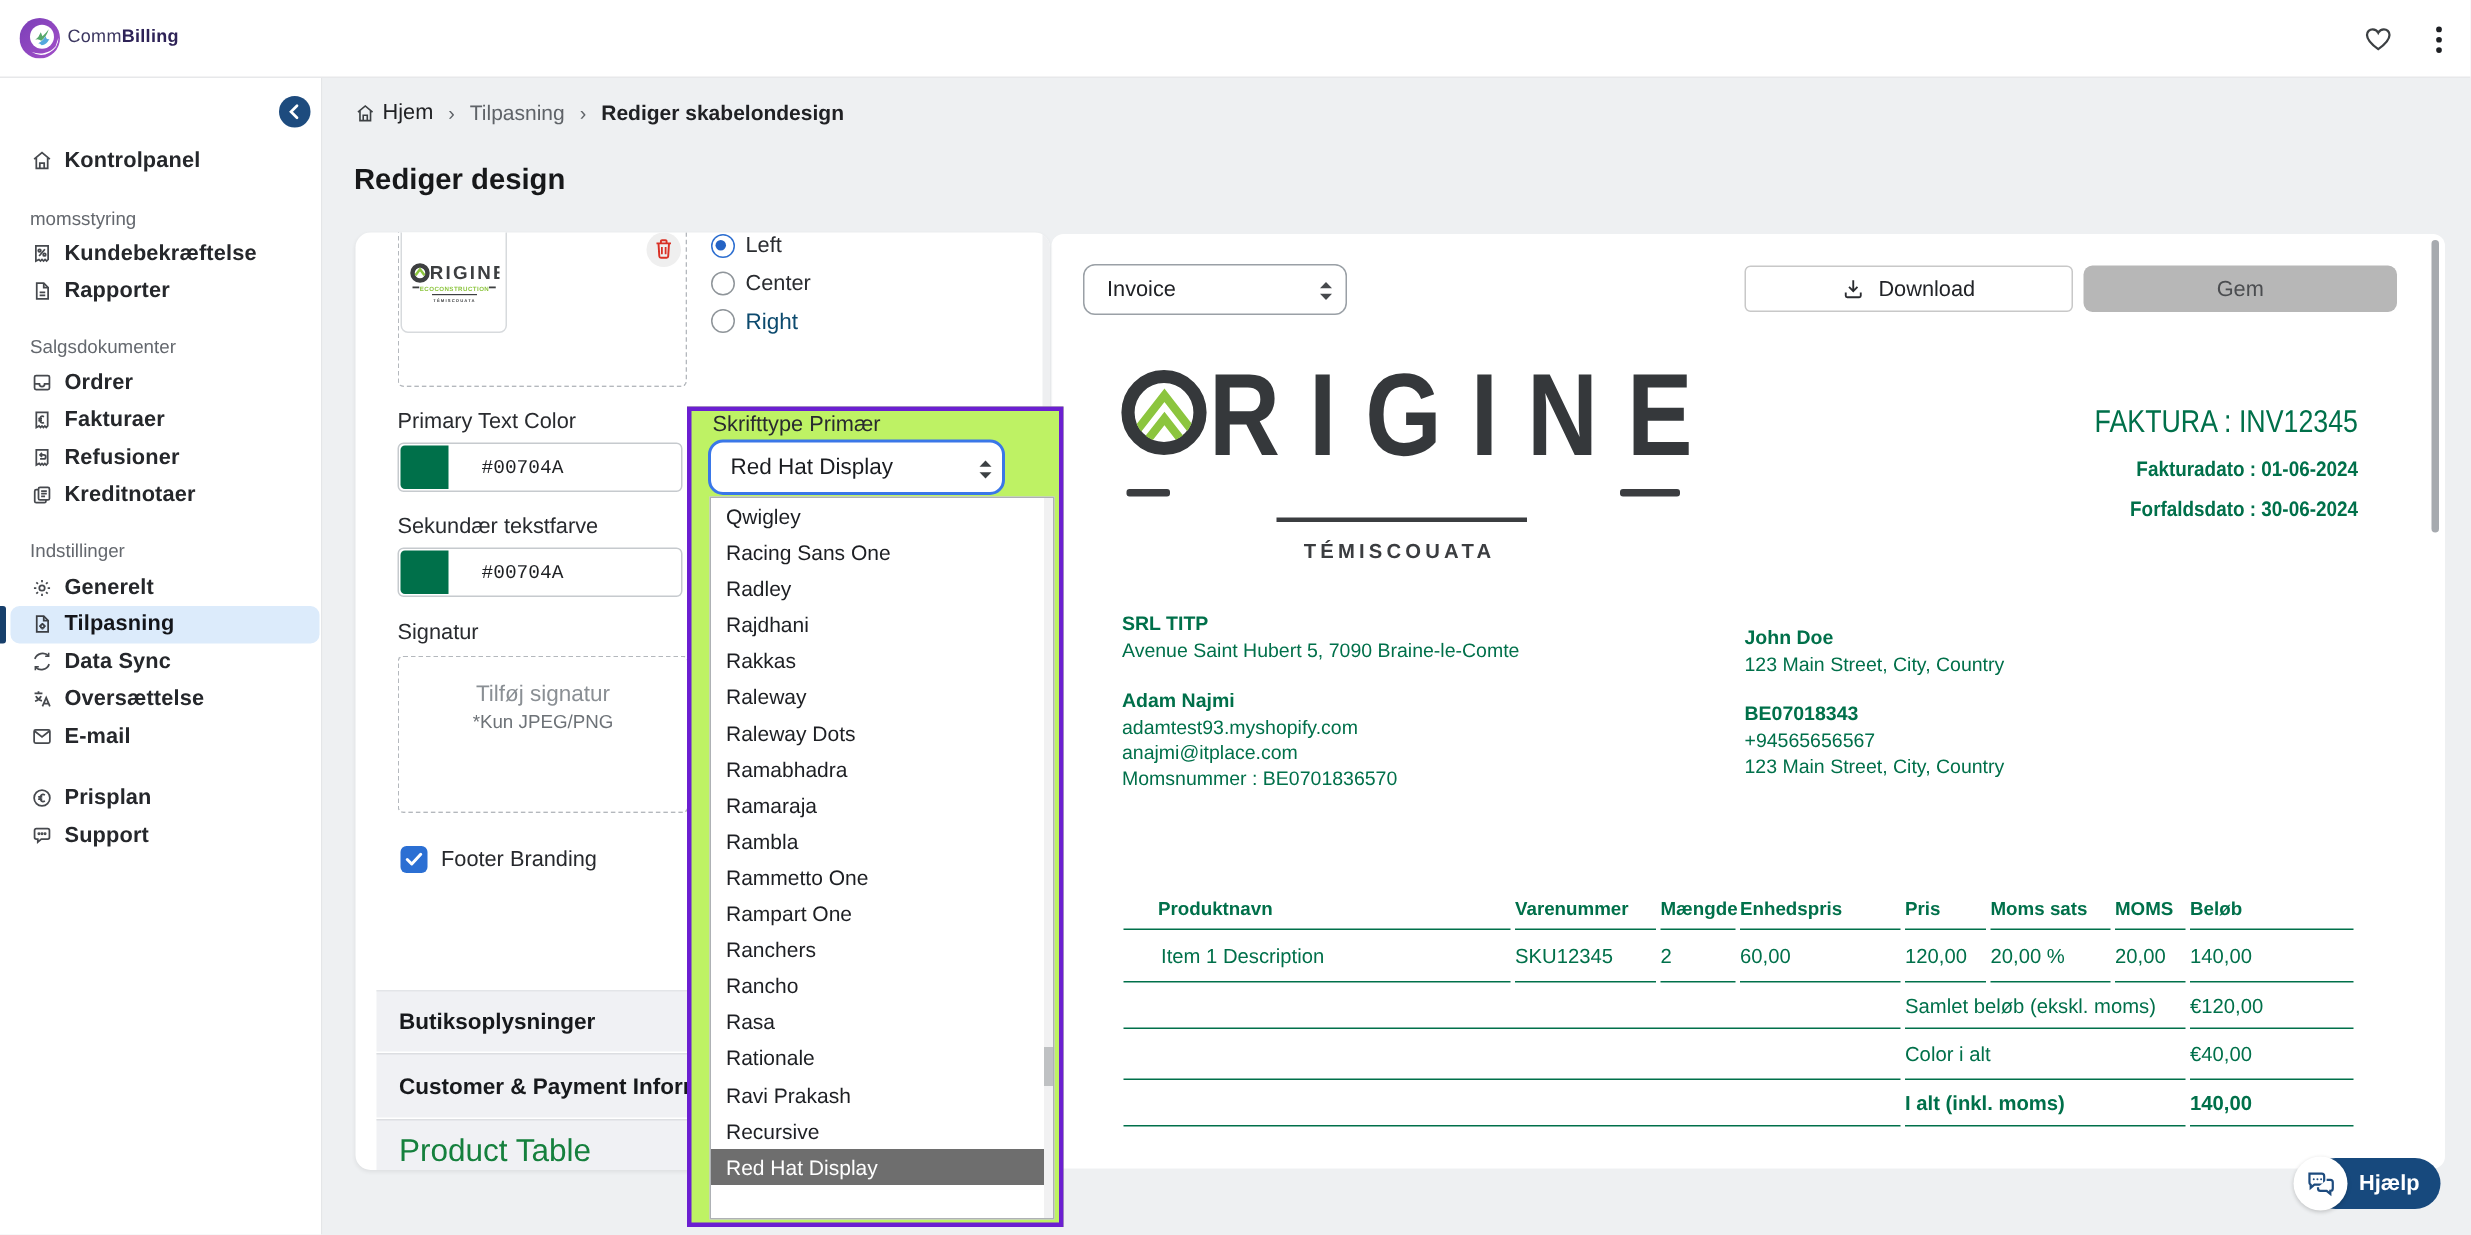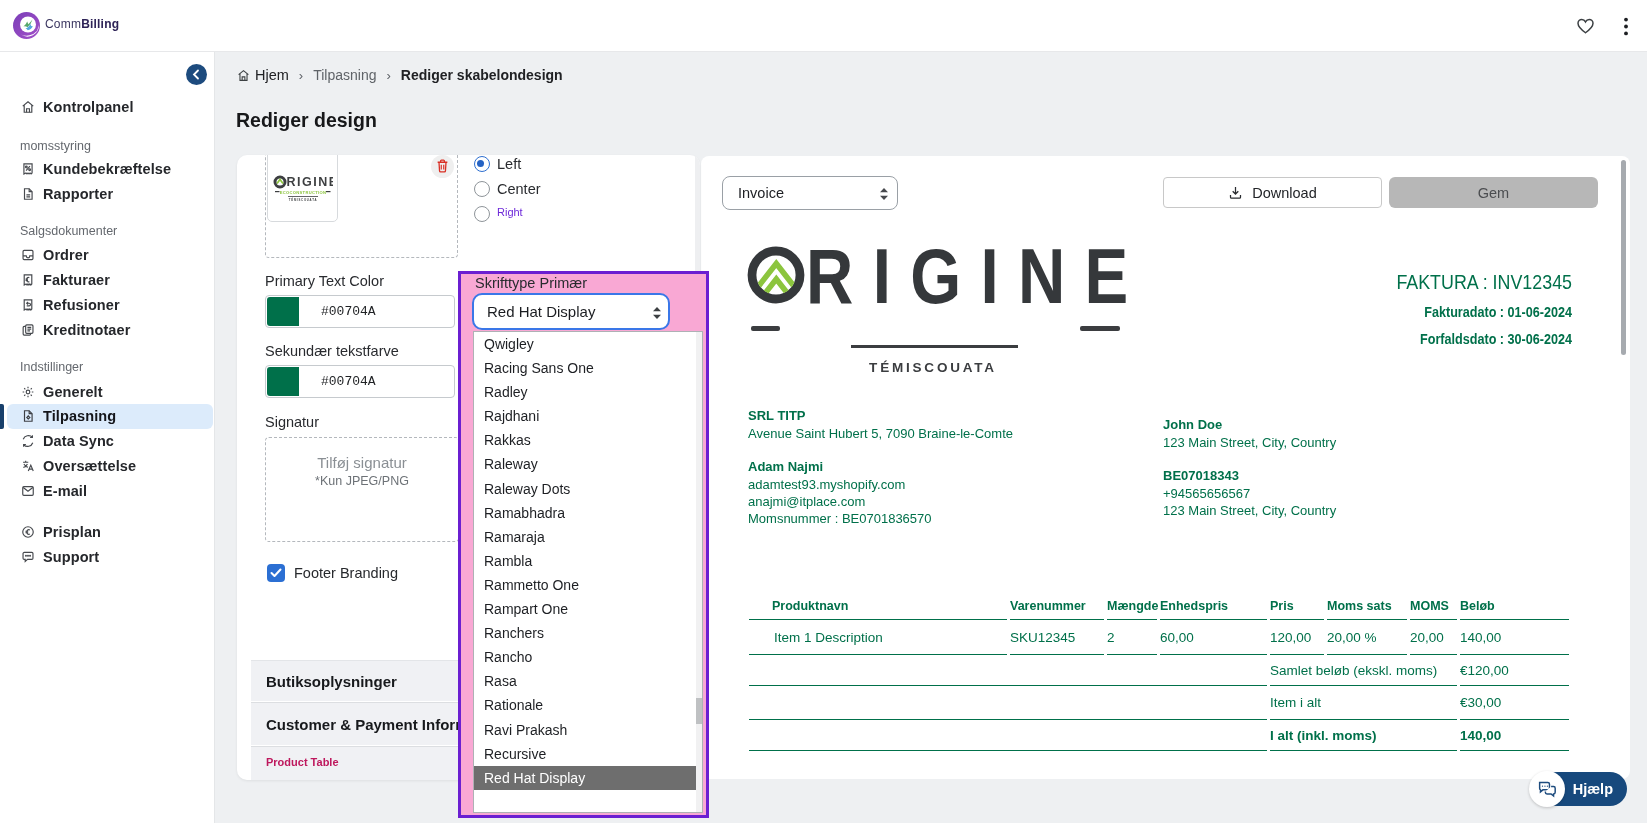--- a/index.html
+++ b/index.html
@@ -17,21 +17,21 @@
   
   #crumb { position:absolute; left:237px; top:67px; height:16px; display:flex; align-items:center; font-size:14.5px; color:#202124; z-index:5;}
   #crumb .sep { color:#5f6368; margin:0 10px; font-size:13px; }
   #crumb .dim { color:#5f6368; }
   h1.title { position:absolute; left:236px; top:109px; font-size:19.5px; font-weight:700; color:#17181a; z-index:5;}
   
   #lcard { position:absolute; left:237px; top:155px; width:463px; height:625px; background:#fff; border-radius:10px; box-shadow:0 1px 3px rgba(0,0,0,.07); overflow:hidden; z-index:5; }
   
   #rpanel { position:absolute; left:701px; top:156px; width:929px; height:623px; background:#fff; border-radius:8px; z-index:4; }
   
-  #overlay { position:absolute; left:458px; top:271px; width:251px; height:547px; background:#f9a8d4; border:3.5px solid #6b1fd1; z-index:10; }
+  #overlay { position:absolute; left:458px; top:271px; width:251px; height:547px; background:#bef264; border:3.5px solid #6b1fd1; z-index:10; }
   
   #help { position:absolute; left:1540px; top:772px; width:87px; height:34px; background:#17497d; border-radius:17px; z-index:25; color:#fff; font-size:14.5px; font-weight:700; display:flex; align-items:center; justify-content:flex-end; padding-right:14px; }
   #helpcirc { position:absolute; left:1529px; top:771px; width:36px; height:36px; background:#fff; border-radius:50%; z-index:26; box-shadow:0 1px 3px rgba(0,0,0,.2); display:flex; align-items:center; justify-content:center; }
   .ddi { height:24.1px; line-height:24.1px; padding-left:10px; font-size:14px; color:#1d1f23; }
   .ddi.sel { background:#6e6e6e; color:#fff; width:222px; }
   .inv { position:absolute; color:#00704A; }
   .b { font-weight:700; }
   #ptable td { border-bottom:1.5px solid #00704A; text-align:left; font-size:13.5px; vertical-align:middle; padding-right:4px; }
   #ptable tr.h td { font-size:12.5px; font-weight:700; height:28px; }
   #ptable tr.h td:first-child { text-align:left; }
@@ -177,21 +177,21 @@
         <path d="M9.7 10.5 V19.5 M14.3 10.5 V19.5" stroke-width="2.2"></path>
       </svg>
     </div>
   <div class="abs" style="left:236.5px;top:1px;width:16px;height:16px;border:1.8px solid #2e6fd0;border-radius:50%">
       <span style="position:absolute;left:2.5px;top:2.5px;width:7px;height:7px;background:#2563c4;border-radius:50%"></span>
     </div>
   <div class="abs" style="left:260px;top:1px;font-size:14.5px;color:#2a2c30">Left</div>
   <div class="abs" style="left:236.5px;top:25.5px;width:16px;height:16px;border:1.5px solid #8f959a;border-radius:50%"></div>
   <div class="abs" style="left:260px;top:25.5px;font-size:14.5px;color:#2a2c30">Center</div>
   <div class="abs" style="left:236.5px;top:50.5px;width:16px;height:16px;border:1.5px solid #8f959a;border-radius:50%"></div>
-  <div class="abs" style="left:260px;top:50.5px;font-size:11px;color:#6d28d9">Right</div>
+  <div class="abs" style="left:260px;top:50.5px;font-size:15px;color:#0c4a6e">Right</div>
 
   <div class="abs" style="left:28px;top:118px;font-size:14.5px;color:#292b2f">Primary Text Color</div>
   <div class="abs" style="left:28px;top:140px;width:190px;height:33px;border:1px solid #c6cace;border-radius:4px;background:#fff">
     <span class="abs" style="left:1px;top:1px;width:32px;height:29px;background:#00704A;border-radius:3px 0 0 3px"></span>
     <span class="abs" style="left:55px;top:8px;font-family:'Liberation Mono',monospace;font-size:13px;color:#1e2023">#00704A</span>
   </div>
   <div class="abs" style="left:28px;top:188px;font-size:14.5px;color:#292b2f">Sekundær tekstfarve</div>
   <div class="abs" style="left:28px;top:210px;width:190px;height:33px;border:1px solid #c6cace;border-radius:4px;background:#fff">
     <span class="abs" style="left:1px;top:1px;width:32px;height:29px;background:#00704A;border-radius:3px 0 0 3px"></span>
     <span class="abs" style="left:55px;top:8px;font-family:'Liberation Mono',monospace;font-size:13px;color:#1e2023">#00704A</span>
@@ -208,21 +208,21 @@
     </div>
   <div class="abs" style="left:57px;top:410px;font-size:14.5px;color:#27292d">Footer Branding</div>
 
   <div class="abs" style="left:14px;top:505px;width:449px;height:41px;background:#f0f1f4;border-top:1px solid #e3e5e8">
       <span class="abs" style="left:15px;top:12px;font-size:15px;font-weight:700;color:#17191c">Butiksoplysninger</span>
     </div>
   <div class="abs" style="left:14px;top:547px;width:449px;height:43px;background:#f0f1f4;border-top:1px solid #dcdee1">
       <span class="abs" style="left:15px;top:13px;font-size:15px;font-weight:700;color:#17191c">Customer &amp; Payment Information</span>
     </div>
   <div class="abs" style="left:14px;top:591px;width:449px;height:34px;background:#f0f1f4;border-top:1px solid #dcdee1">
-      <span class="abs" style="left:15px;top:9px;font-size:11px;font-weight:700;color:#be185d">Product Table</span>
+      <span class="abs" style="left:15px;top:9px;font-size:21px;font-weight:400;color:#15803d">Product Table</span>
     </div>
   <div class="abs" style="left:458px;top:0;width:5px;height:625px;background:#eeeff1"></div>
   <div class="abs" style="left:458px;top:175px;width:5px;height:230px;background:#c9cbce;border-radius:3px"></div>
 </div>
 <div id="rpanel">
   <div class="abs" style="left:21px;top:20px;width:176px;height:34px;border:1px solid #9aa0a6;border-radius:8px;background:#fff">
     <span class="abs" style="left:15px;top:8px;font-size:14.5px;color:#202226">Invoice</span>
     <svg class="abs" style="left:156px;top:10px" width="10" height="14" viewBox="0 0 10 14">
         <path d="M1 5.2 L5 1 L9 5.2Z" fill="#47494d"></path>
         <path d="M1 8.8 L5 13 L9 8.8Z" fill="#47494d"></path>
@@ -297,22 +297,22 @@
           <td>20,00</td>
           <td style="padding-right:19px">140,00</td>
         </tr>
     <tr class="s">
           <td colspan="4"></td>
           <td colspan="3" style="text-align:left;padding-left:0;white-space:nowrap">Samlet beløb (ekskl. moms)</td>
           <td style="padding-right:19px">€120,00</td>
         </tr>
     <tr class="s" style="height:34px">
           <td colspan="4"></td>
-          <td colspan="3" style="text-align:left;padding-left:0;white-space:nowrap">Item i alt</td>
-          <td style="padding-right:19px">€30,00</td>
+          <td colspan="3" style="text-align:left;padding-left:0;white-space:nowrap">Color i alt</td>
+          <td style="padding-right:19px">€40,00</td>
         </tr>
     <tr class="s b">
           <td colspan="4"></td>
           <td colspan="3" style="text-align:left;padding-left:0;white-space:nowrap">I alt (inkl. moms)</td>
           <td style="padding-right:19px">140,00</td>
         </tr>
   </tbody>
     </table>
 </div>
 <div id="overlay">

